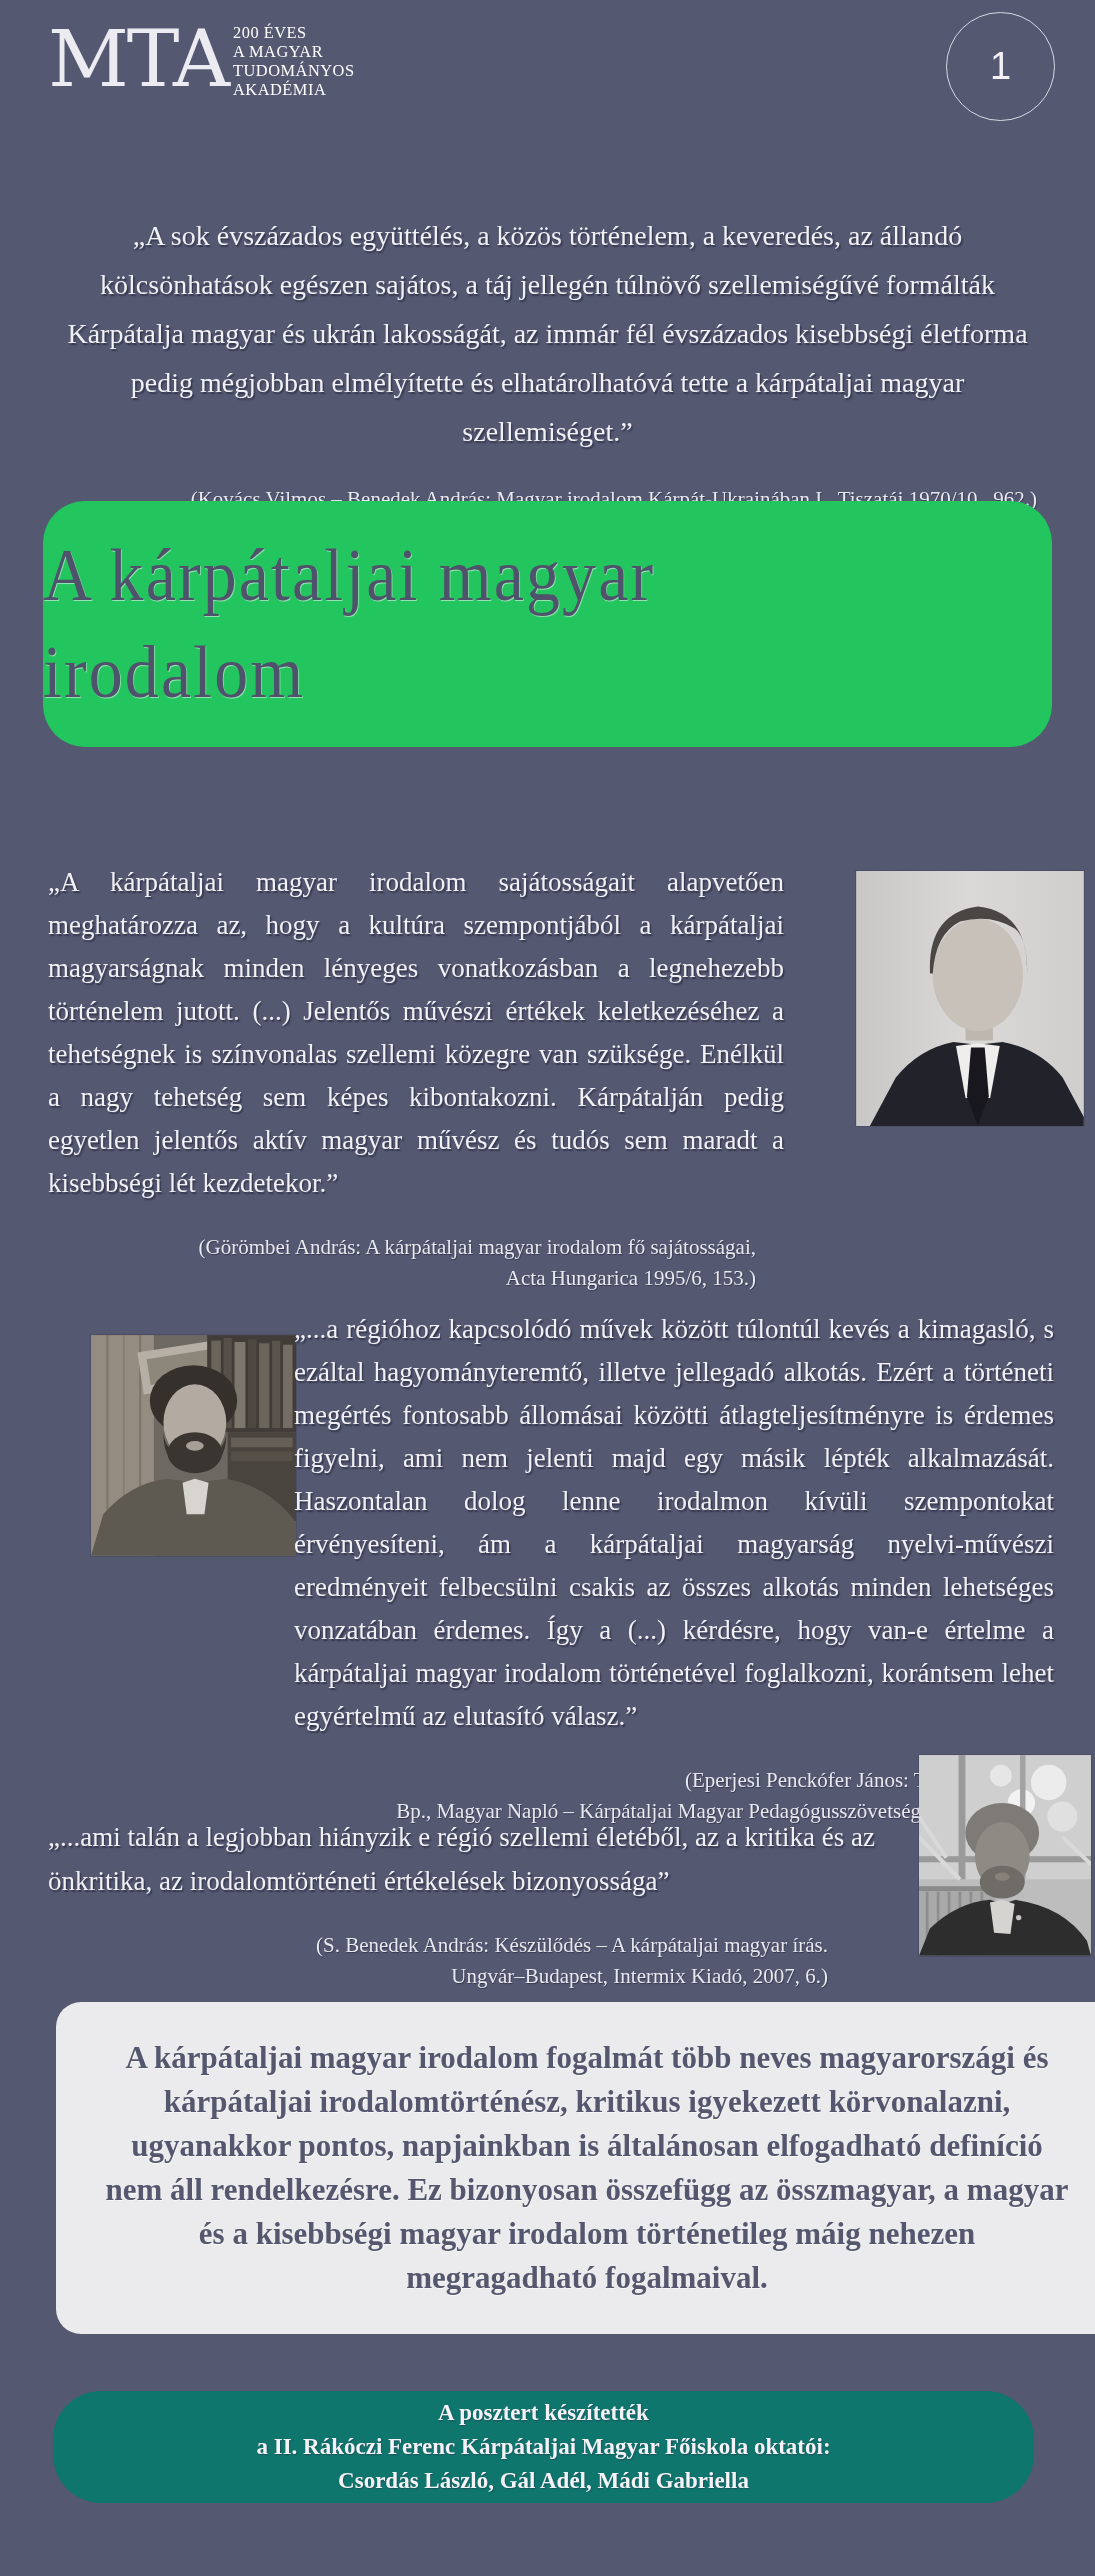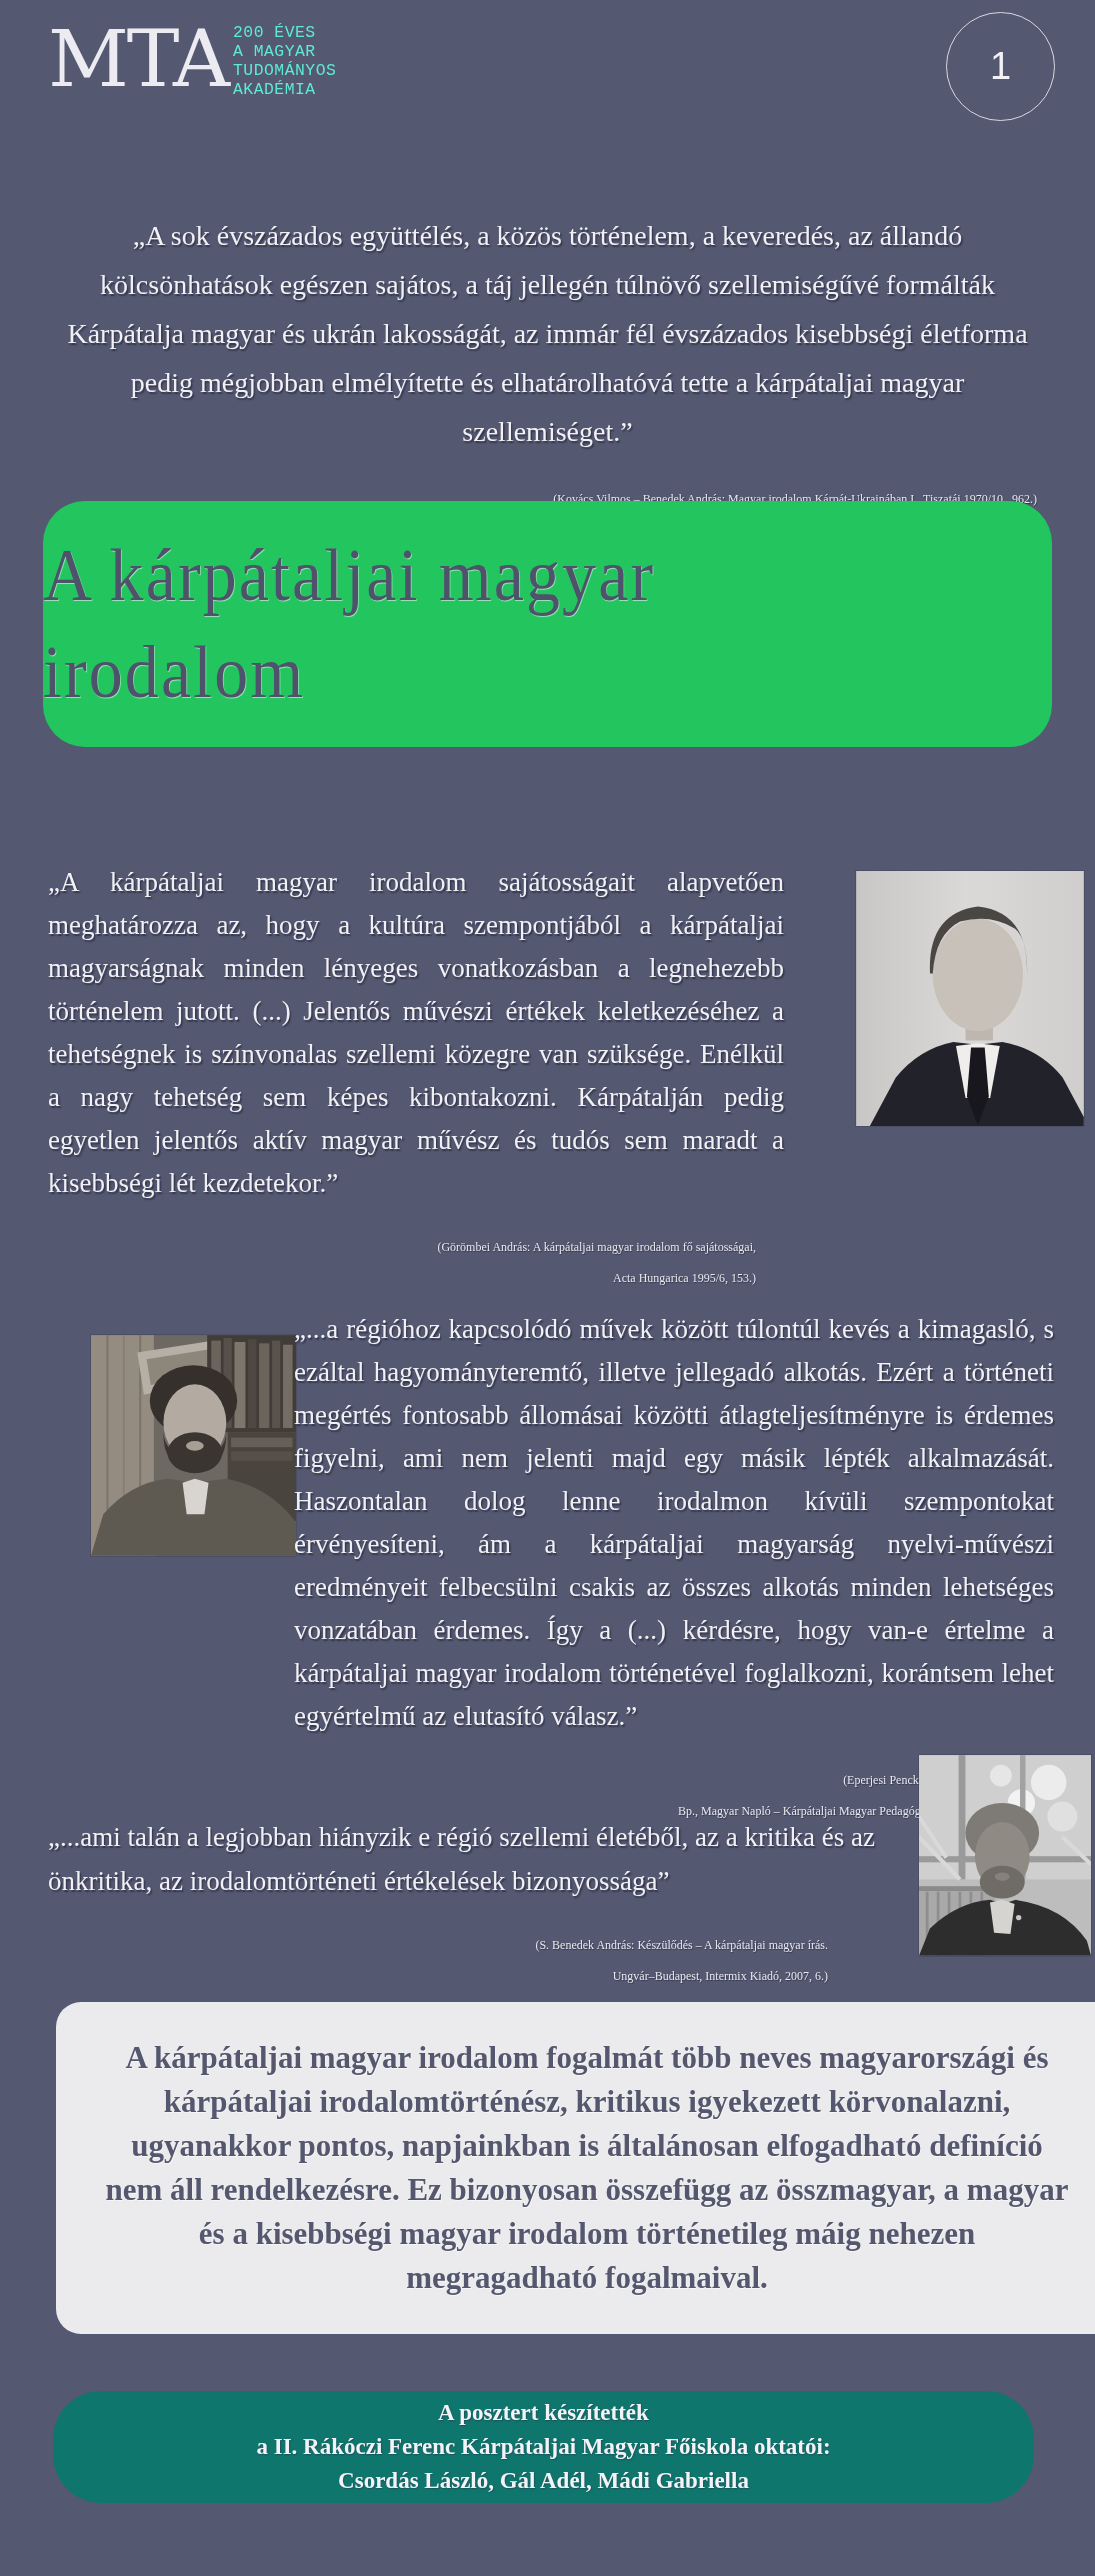--- a/index.html
+++ b/index.html
@@ -8,33 +8,33 @@
     background:#545871;overflow:hidden;
     font-family:"Liberation Serif",serif;color:#f1f1f5;
   }
   
   .mta{position:absolute;left:48px;top:19px;display:flex;align-items:center;gap:5px;}
   .mta-word{
     font-family:"DejaVu Serif",serif;font-size:79px;line-height:1;
     letter-spacing:-2.1px;color:#ebebf1;
   }
   .mta-sub{
-    font-family:Liberation Mono, monospace;font-size:16.4px;line-height:19px;
-    letter-spacing:0.5px;color:#5eead4;padding-top:4.1px;
+    font-family:Liberation Serif, serif;font-size:16.4px;line-height:19px;
+    letter-spacing:0.5px;color:#ffffff;padding-top:4.1px;
   }
   .page-circle{
     position:absolute;left:946px;top:12.3px;width:107px;height:107px;
     border:1.4px solid rgba(238,238,246,.85);border-radius:50%;
     display:flex;align-items:center;justify-content:center;
     font-family:"Liberation Sans",sans-serif;font-size:38px;color:#f2f2f6;
   }
   
   .shadowed{text-shadow:1.4px 2.1px 1.4px rgba(24,26,44,.55);}
   .attr{
-    font-size:12px;line-height:31px;color:#e9e9f0;text-align:right;
+    font-size:21px;line-height:31px;color:#e9e9f0;text-align:right;
     text-shadow:0.7px 1.4px 0.7px rgba(24,26,44,.5);
   }
   .body-just{font-size:27px;line-height:43px;text-align:justify;}
   
   .quote1{position:absolute;left:58px;top:183px;width:979px;}
   .quote1 .q{font-size:28px;line-height:49px;text-align:center;}
   .quote1 .attr{margin-top:9.6px;}
   
   .title-box{
     position:absolute;left:43px;top:501px;width:1009px;height:246px;

